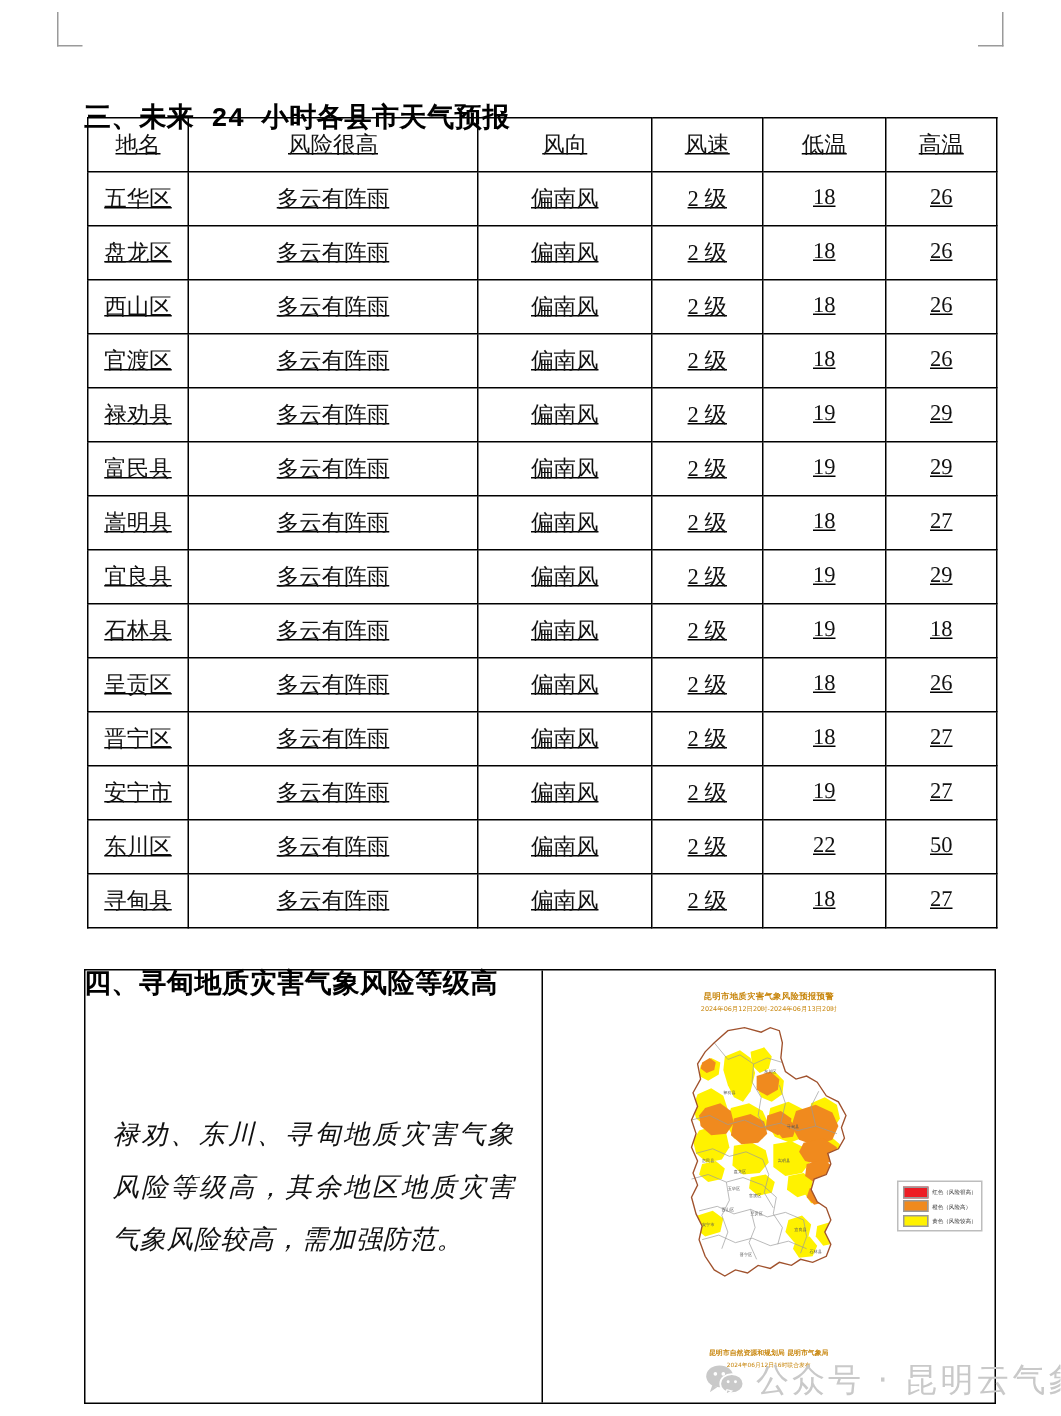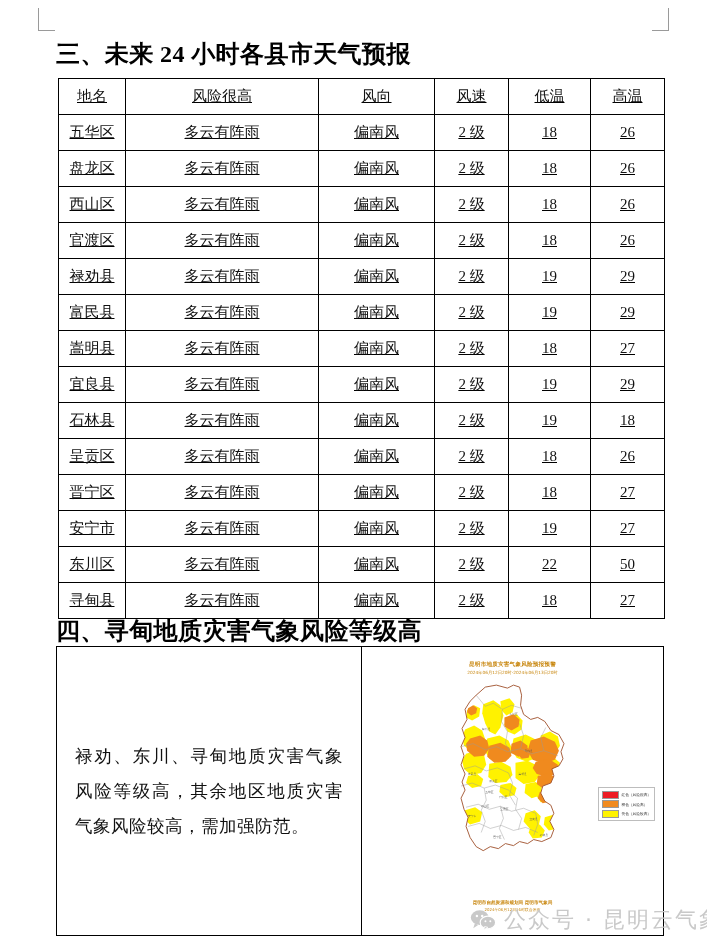--- a/index.html
+++ b/index.html
@@ -23,26 +23,27 @@
     height: 22px;
     pointer-events: none;
   }
   .crop-tl { left: 38px; top: 8px; border-left: 1px solid #9a9a9a; border-bottom: 1px solid #9a9a9a; }
   .crop-tr { right: 38px; top: 8px; border-right: 1px solid #9a9a9a; border-bottom: 1px solid #9a9a9a; }
 
   
   .section-heading {
     position: absolute;
     left: 56px;
-    font-family: Liberation Serif, serif;
-    font-size: 24px;
+    font-family: Liberation Mono, monospace;
+    font-size: 18px;
     font-weight: 700;
     letter-spacing: 0.4px;
     white-space: nowrap;
     color: #000;
+    margin-top: 28px;
   }
   #heading-3 { top: 38px; }
   #heading-4 { top: 615px; }
 
   
   .forecast-table {
     position: absolute;
     left: 58px;
     top: 78px;
     width: 606px;
@@ -87,20 +88,21 @@
     align-items: center;
     padding: 0 18px;
   }
   .warning-text {
     font-size: 17.5px;
     line-height: 2.0;
     letter-spacing: 0.5px;
     text-align: justify;
     color: #111;
     font-family: "Liberation Serif", "DejaVu Serif", serif;
+    font-style: italic;
   }
   .map-cell {
     flex: 1;
     position: relative;
     box-sizing: border-box;
     overflow: hidden;
   }
 
   
   .map-title {

